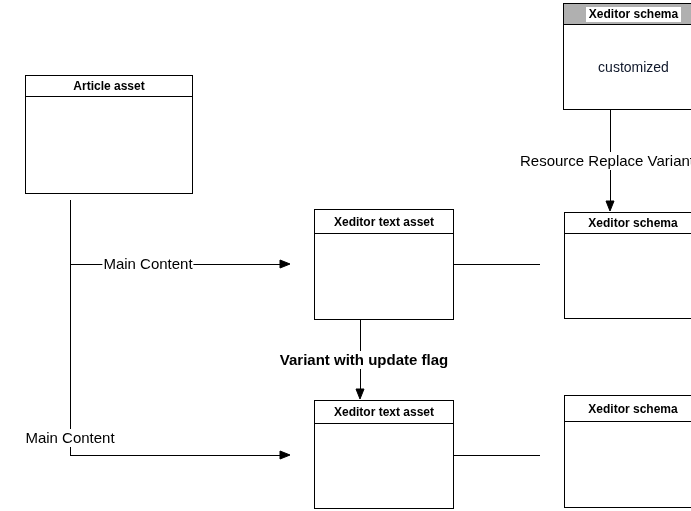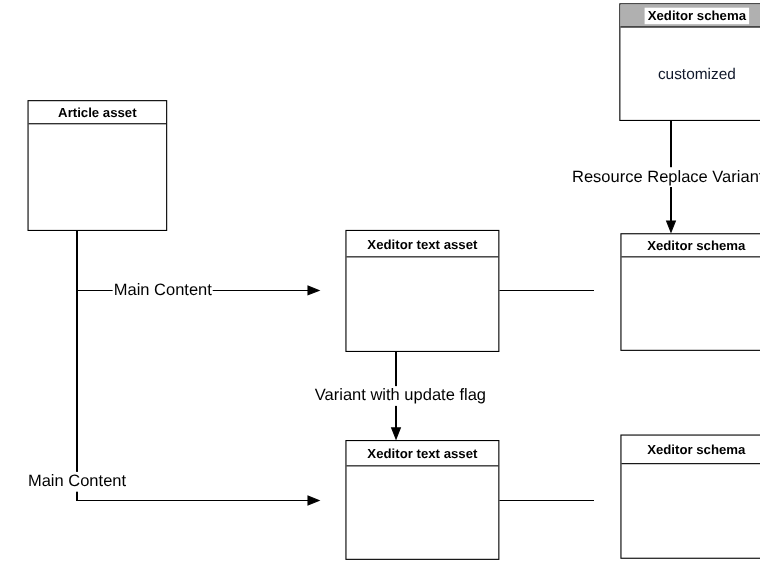--- a/index.html
+++ b/index.html
@@ -71,21 +71,21 @@
     <path d="M360,320 L360,389"></path>
     <polygon points="360,399 356,389 364,389"></polygon>
 
     <path d="M70,455 L281,455"></path>
     <polygon points="290,455 280,451 280,459"></polygon>
 
     <path d="M540,455 L439,455"></path>
     <polygon points="430,455 440,451 440,459"></polygon>
   </svg>
 
-  <div class="node" style="left:1px;top:91px;width:127px;height:119px;">
+  <div class="node" style="left:1px;top:75px;width:168px;height:119px;">
     <div class="node-header" style="height:21px;">Article asset</div>
     <div class="node-body"></div>
   </div>
 
   <div class="node" style="left:539px;top:3px;width:141px;height:107px;">
     <div class="node-header gray" style="height:21px;">
       <span class="hl">Xeditor schema</span>
     </div>
     <div class="node-body">customized</div>
   </div>
@@ -107,17 +107,17 @@
 
   <div class="node" style="left:540px;top:395px;width:138px;height:113px;">
     <div class="node-header" style="height:26px;">Xeditor schema</div>
     <div class="node-body"></div>
   </div>
 
   <div class="edge-label" style="left:607px;top:161px;">Resource Replace Variant</div>
 
   <div class="edge-label" style="left:148px;top:264px;">Main Content</div>
 
-  <div class="edge-label" style="left:364px;top:360px;">Variant with update flag</div>
+  <div class="edge-label" style="left:364px;top:360px;font-weight:bold;">Variant with update flag</div>
 
   <div class="edge-label" style="left:70px;top:438px;">Main Content</div>
 
 </div>
 
 </body></html>

